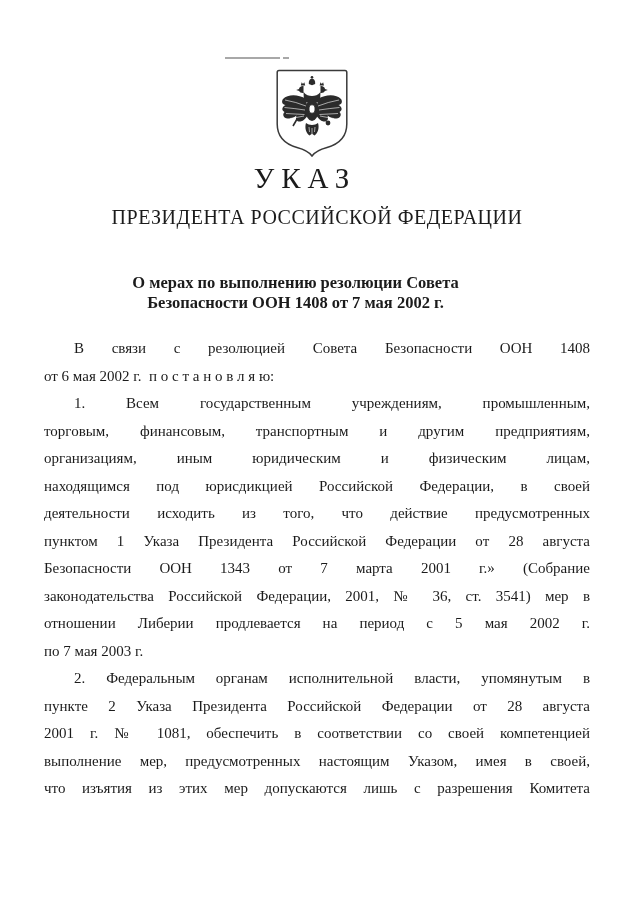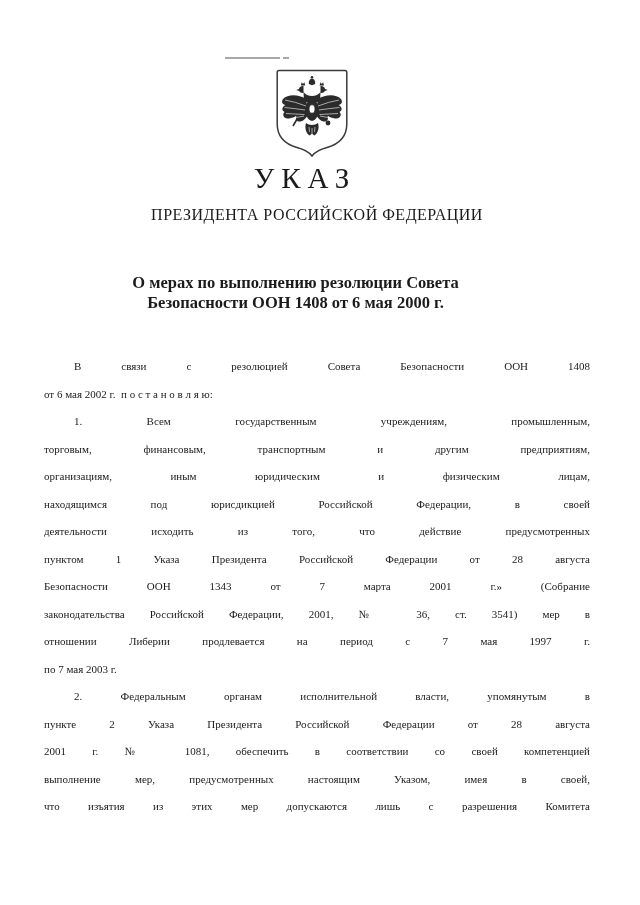--- a/index.html
+++ b/index.html
@@ -16,29 +16,29 @@
   #artifact-b{left:283px;top:57px;width:6px;}
 
   #emblem{position:absolute;left:276px;top:69px;width:72px;height:88px;}
 
   #doc-type{
     position:absolute;top:162px;left:0;right:0;margin-right:30px;
     text-align:center;font-size:29px;letter-spacing:7px;font-weight:normal;
   }
   #issuer{
     position:absolute;top:206px;left:0;right:0;margin-right:6px;
-    text-align:center;font-size:16px;letter-spacing:0.5px;
+    text-align:center;font-size:20px;letter-spacing:0.5px;
   }
   #subject{
     position:absolute;top:273px;left:0;right:15px;margin-right:34px;
     text-align:center;font-weight:bold;font-size:16.5px;line-height:20px;
   }
   #body-text{
-    position:absolute;left:44px;top:353px;width:546px;
-    font-size:11px;line-height:27.5px;
+    position:absolute;left:44px;top:335px;width:546px;
+    font-size:15px;line-height:27.5px;
   }
   #body-text p{margin:0;padding:0;}
   .ln{text-align:left;white-space:normal;}
   .ln.j{text-align:justify;text-align-last:justify;text-justify:inter-word;}
   .ln.ind{padding-left:30px;}
 </style>
 </head>
 <body>
 
 <div id="page">
@@ -92,38 +92,38 @@
       </g>
     </svg>
   </div>
 
   <div id="doc-type">УКАЗ</div>
 
   <div id="issuer">ПРЕЗИДЕНТА РОССИЙСКОЙ ФЕДЕРАЦИИ</div>
 
   <div id="subject">
     <div>О мерах по выполнению резолюции Совета</div>
-    <div>Безопасности ООН 1408 от 6 мая 2000 г.</div>
+    <div>Безопасности ООН 1408 от 7 мая 2002 г.</div>
   </div>
 
   <div id="body-text">
     <p>
       <span class="ln j ind" style="display:block">В связи с резолюцией Совета Безопасности ООН 1408</span>
       <span class="ln" style="display:block">от 6 мая 2002 г.&nbsp;&nbsp;п о с т а н о в л я ю:</span>
     </p>
     <p>
       <span class="ln j ind" style="display:block">1. Всем государственным учреждениям, промышленным,</span>
       <span class="ln j" style="display:block">торговым, финансовым, транспортным и другим предприятиям,</span>
       <span class="ln j" style="display:block">организациям, иным юридическим и физическим лицам,</span>
       <span class="ln j" style="display:block">находящимся под юрисдикцией Российской Федерации, в своей</span>
       <span class="ln j" style="display:block">деятельности исходить из того, что действие предусмотренных</span>
       <span class="ln j" style="display:block">пунктом 1 Указа Президента Российской Федерации от 28 августа</span>
       <span class="ln j" style="display:block">Безопасности ООН 1343 от 7 марта 2001 г.» (Собрание</span>
       <span class="ln j" style="display:block">законодательства Российской Федерации, 2001, № 36, ст. 3541) мер в</span>
-      <span class="ln j" style="display:block">отношении Либерии продлевается на период с 7 мая 1997 г.</span>
+      <span class="ln j" style="display:block">отношении Либерии продлевается на период с 5 мая 2002 г.</span>
       <span class="ln" style="display:block">по 7 мая 2003 г.</span>
     </p>
     <p>
       <span class="ln j ind" style="display:block">2. Федеральным органам исполнительной власти, упомянутым в</span>
       <span class="ln j" style="display:block">пункте 2 Указа Президента Российской Федерации от 28 августа</span>
       <span class="ln j" style="display:block">2001 г. № 1081, обеспечить в соответствии со своей компетенцией</span>
       <span class="ln j" style="display:block">выполнение мер, предусмотренных настоящим Указом, имея в своей,</span>
       <span class="ln j" style="display:block">что изъятия из этих мер допускаются лишь с разрешения Комитета</span>
     </p>
   </div>

